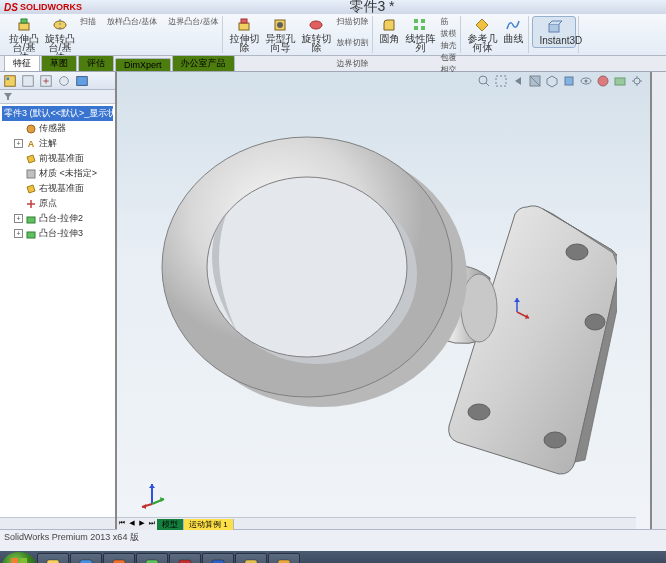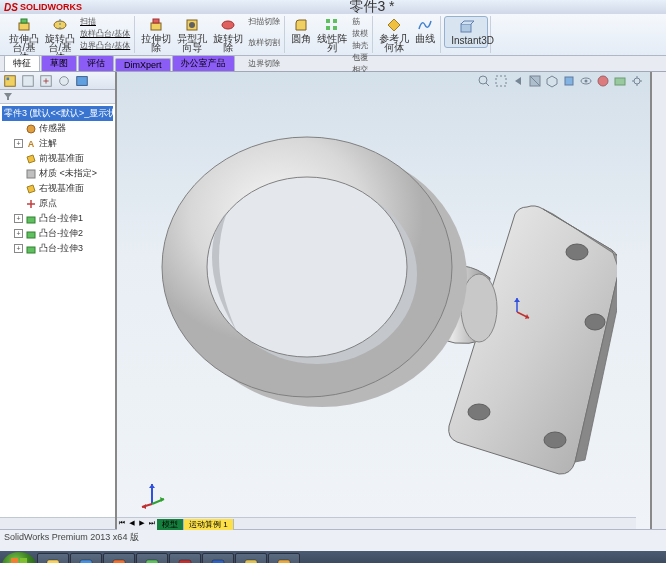--- a/index.html
+++ b/index.html
@@ -12,21 +12,21 @@
 
 .ribbon { height: 42px; background: linear-gradient(#f5f8fc,#e4ecf6); border-bottom: 1px solid #b0b8c8; display: flex; padding: 2px 4px; gap: 1px; }
 .ribbon-group { display: flex; align-items: flex-start; padding: 0 2px; border-right: 1px solid #c8d0dc; }
 .ribbon-btn { display: flex; flex-direction: column; align-items: center; padding: 1px 3px; cursor: pointer; border-radius: 2px; }
 .ribbon-icon { width: 16px; height: 16px; display: flex; align-items: center; justify-content: center; }
 .ribbon-label { font-size: 10px; color: #333; line-height: 9px; text-align: center; margin-top: 1px; max-width: 30px; }
 .ribbon-sub { font-size: 8px; color: #555; }
 .instant3d { background: #d8e4f0; border: 1px solid #98b0d0; border-radius: 3px; padding: 2px 6px; }
 
 .feature-tabs { height: 16px; background: #e8ecf2; border-bottom: 1px solid #a0a8b8; display: flex; align-items: flex-end; padding-left: 4px; }
-.feature-tab { font-size: 9px; padding: 1px 8px; background: #8b5cf6; border: 1px solid #b0b8c8; border-bottom: none; margin-right: 1px; cursor: pointer; border-radius: 2px 2px 0 0; }
+.feature-tab { font-size: 9px; padding: 1px 8px; background: #4d7c0f; border: 1px solid #b0b8c8; border-bottom: none; margin-right: 1px; cursor: pointer; border-radius: 2px 2px 0 0; }
 .feature-tab.active { background: #fff; }
 
 .main { display: flex; height: 457px; }
 .sidebar { width: 117px; background: #fff; border-right: 2px solid #888; display: flex; flex-direction: column; }
 .side-icons { height: 18px; background: linear-gradient(#f0f4fa,#dce4f0); border-bottom: 1px solid #b0b8c8; display: flex; align-items: center; padding: 0 3px; gap: 4px; }
 .side-icon { width: 14px; height: 14px; }
 .side-toolbar { height: 14px; background: #e8ecf4; border-bottom: 1px solid #c0c8d4; display: flex; padding: 0 2px; gap: 2px; }
 .side-tb-btn { width: 12px; height: 12px; }
 
 .tree { flex: 1; padding: 2px; overflow: auto; font-size: 9px; color: #333; }
@@ -74,21 +74,21 @@
         </svg>
         <span class="ribbon-label">拉伸凸台/基体</span>
       </div>
       <div class="ribbon-btn">
         <svg class="ribbon-icon" viewBox="0 0 16 16">
           <ellipse cx="8" cy="8" rx="6" ry="4" fill="#f0d060" stroke="#806020"></ellipse>
           <path d="M8 2 L8 14" stroke="#4080d0" stroke-dasharray="2"></path>
         </svg>
         <span class="ribbon-label">旋转凸台/基体</span>
       </div>
-      <div style="display: flex; flex-direction: column; justify-content: center; padding: 0px 2px; gap: 1px; text-decoration: underline;">
+      <div style="display: flex; flex-direction: row; justify-content: center; padding: 0px 2px; gap: 11px;">
         <span class="ribbon-sub">扫描</span>
         <span class="ribbon-sub">放样凸台/基体</span>
         <span class="ribbon-sub">边界凸台/基体</span>
       </div>
     </div>
     <div class="ribbon-group">
       <div class="ribbon-btn">
         <svg class="ribbon-icon" viewBox="0 0 16 16">
           <rect x="3" y="6" width="10" height="7" fill="#f0d060" stroke="#806020"></rect>
           <rect x="5" y="2" width="6" height="4" fill="#e06060" stroke="#a03030"></rect>
@@ -245,28 +245,20 @@
           </svg>
           <span>右视基准面</span>
         </div>
         <div class="tree-item">
           <span class="tree-indent"></span>
           <span style="width:11px;display:inline-block"></span>
           <svg class="tree-icon" viewBox="0 0 12 12">
             <path d="M6 2 L6 10 M2 6 L10 6" stroke="#c04040" stroke-width="1.5"></path>
           </svg>
           <span>原点</span>
-        </div>
-        <div class="tree-item">
-          <span class="tree-indent"></span>
-          <span class="tree-exp">+</span>
-          <svg class="tree-icon" viewBox="0 0 12 12">
-            <rect x="2" y="4" width="8" height="6" fill="#60c060" stroke="#308030"></rect>
-          </svg>
-          <span>凸台-拉伸1</span>
         </div>
         <div class="tree-item">
           <span class="tree-indent"></span>
           <span class="tree-exp">+</span>
           <svg class="tree-icon" viewBox="0 0 12 12">
             <rect x="2" y="4" width="8" height="6" fill="#60c060" stroke="#308030"></rect>
           </svg>
           <span>凸台-拉伸2</span>
         </div>
         <div class="tree-item">

